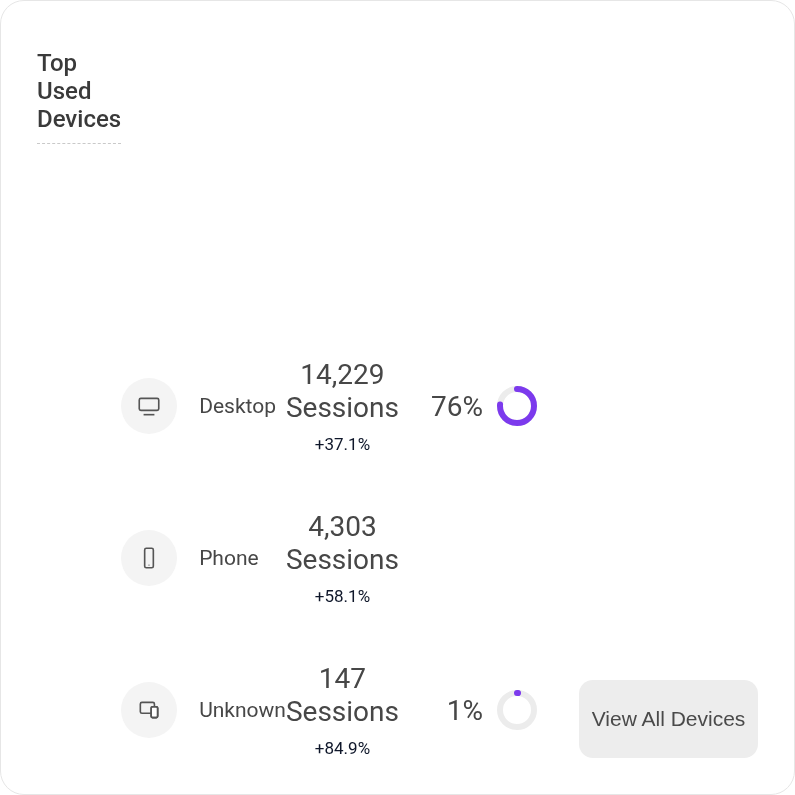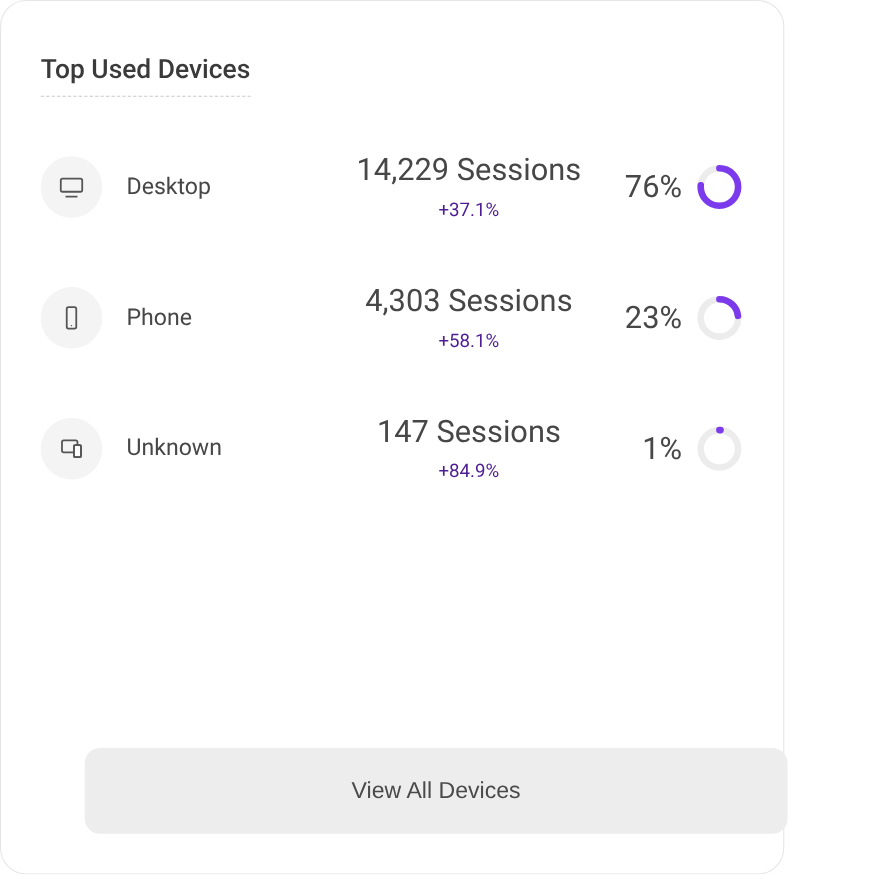--- a/index.html
+++ b/index.html
@@ -4,28 +4,29 @@
 <style>
   * { box-sizing: border-box; margin: 0; padding: 0; }
   html, body {
     width: 795px;
     height: 795px;
     font-family: -apple-system, BlinkMacSystemFont, "Segoe UI", Roboto, "Helvetica Neue", Arial, sans-serif;
     background: #ffffff;
     color: #3f3f3f;
   }
   .card {
-    width: 713px;
+    width: 795px;
     height: 795px;
     border: 1px solid #e6e6e6;
     border-radius: 24px;
     padding: 48px 36px 36px 36px;
     display: flex;
-    flex-direction: column;
+    flex-direction: row;
     position: relative;
+    align-items: flex-end;
   }
   .title {
     font-size: 24px;
     font-weight: 500;
     color: #3a3a3a;
     display: inline-block;
     padding-bottom: 10px;
     border-bottom: 1px dashed #c9c9c9;
     margin-bottom: 50px;
     align-self: flex-start;
@@ -63,21 +64,21 @@
   }
   .session-col {
     text-align: center;
   }
   .sessions {
     font-size: 28px;
     color: #474747;
   }
   .change {
     font-size: 17px;
-    color: #4c1d95;
+    color: #0f172a;
     margin-top: 10px;
   }
   .pct-col {
     display: flex;
     align-items: center;
     justify-content: flex-end;
     gap: 12px;
   }
   .pct-label {
     font-size: 28px;
@@ -150,29 +151,20 @@
       </div>
       <div class="device-name">
         <span>Phone</span>
       </div>
       <div class="session-col">
         <div class="sessions">
           <span>4,303</span><span> Sessions</span>
         </div>
         <div class="change">+58.1%</div>
       </div>
-      <div class="pct-col">
-        <span class="pct-label">23%</span>
-        <span class="donut">
-          <svg viewBox="0 0 44 44">
-              <circle class="track" cx="22" cy="22" r="17" stroke="#ececec"></circle>
-              <circle class="arc" cx="22" cy="22" r="17" stroke-dasharray="24.567254551072185 82.24689567098079" stroke="#7c3aed"></circle>
-            </svg>
-        </span>
-      </div>
     </div>
 
     <div class="row">
       <div class="icon-wrap">
         <svg viewBox="0 0 24 24">
             <rect x="4" y="5" width="13" height="10" rx="1.5"></rect>
             <rect x="14" y="9" width="6" height="10" rx="1.2" fill="#fff"></rect>
             <rect x="14" y="9" width="6" height="10" rx="1.2"></rect>
           </svg>
       </div>

